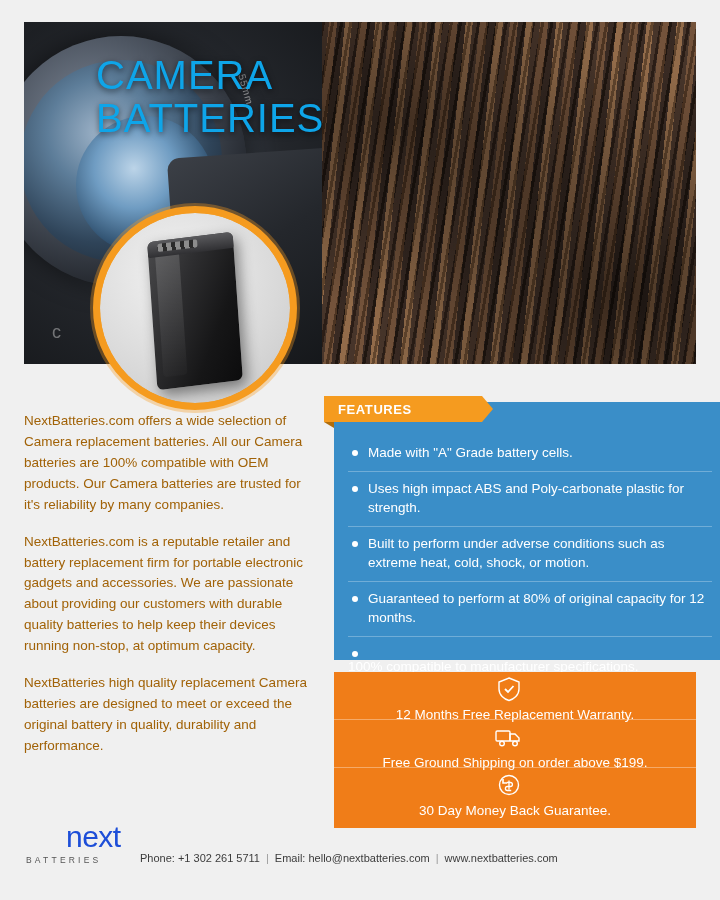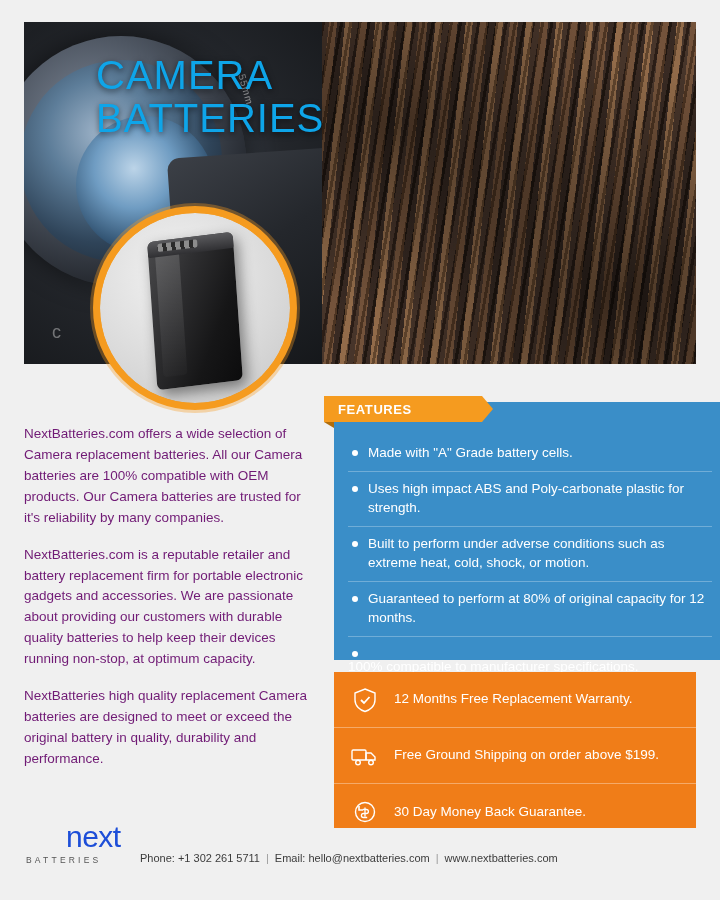--- a/index.html
+++ b/index.html
@@ -138,23 +138,23 @@
   }
   .batt-contacts {
     position: absolute; left: 10px; top: 3px; width: 40px; height: 8px;
     background: repeating-linear-gradient(90deg, #8c8c8c 0 5px, #2a2a2a 5px 9px);
     border-radius: 2px;
     z-index: 2;
   }
 
   
   .copy {
-    position: absolute; left: 24px; top: 424px;
+    position: absolute; left: 24px; top: 411px;
     width: 296px;
-    color: #701a75;
+    color: #a16207;
     font-size: 13.5px;
     line-height: 1.55;
   }
   .copy p { margin-bottom: 16px; }
 
   
   .features {
     position: absolute; left: 334px; top: 402px;
     width: 390px; height: 258px;
     background: #3a8ec8;
@@ -193,24 +193,25 @@
   }
 
   
   .promo {
     position: absolute; left: 334px; top: 672px;
     width: 362px; height: 156px;
     background: #f07d18;
   }
   .promo-row {
     display: flex; align-items: center;
-    height: 56px;
+    height: 48px;
     padding: 0 14px;
     color: #fff; font-size: 13.5px; line-height: 1.35;
     border-bottom: 1px solid rgba(255,255,255,.35);
+    flex-direction: column;
   }
   .promo-row:last-child { border-bottom: none; }
   .promo-icon {
     flex: 0 0 auto; width: 34px; height: 34px; margin-right: 12px;
     display: flex; align-items: center; justify-content: center;
   }
   .promo-icon svg { display: block; }
 
   
   .logo {

